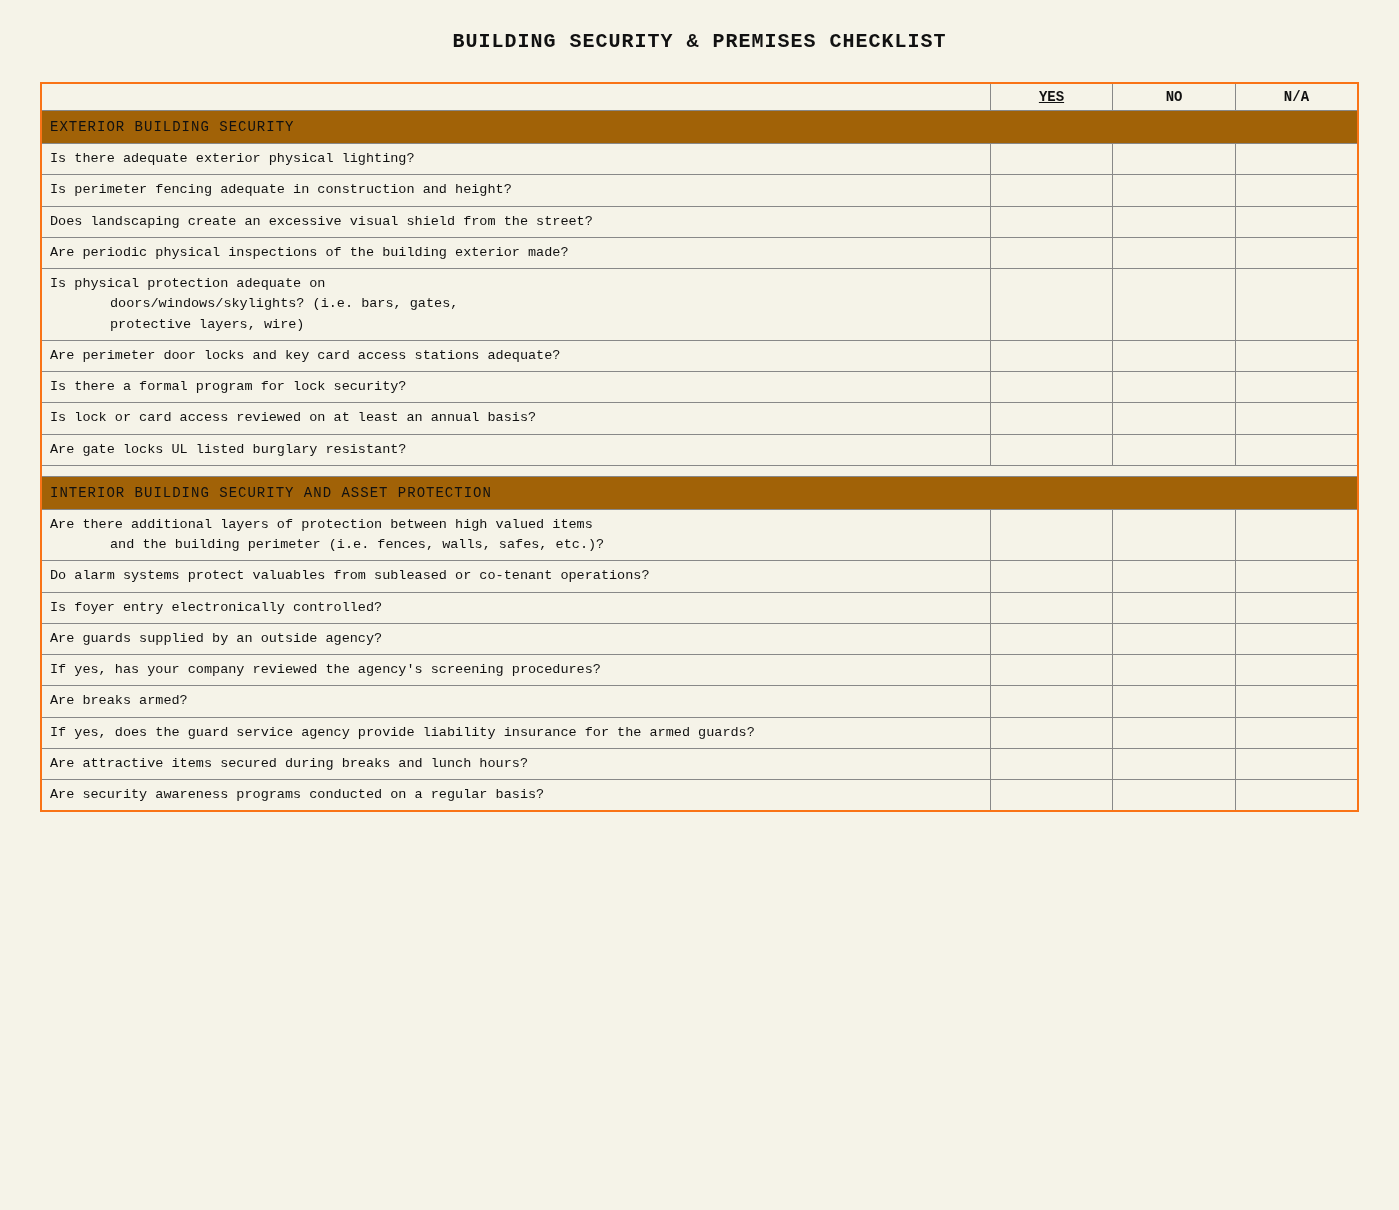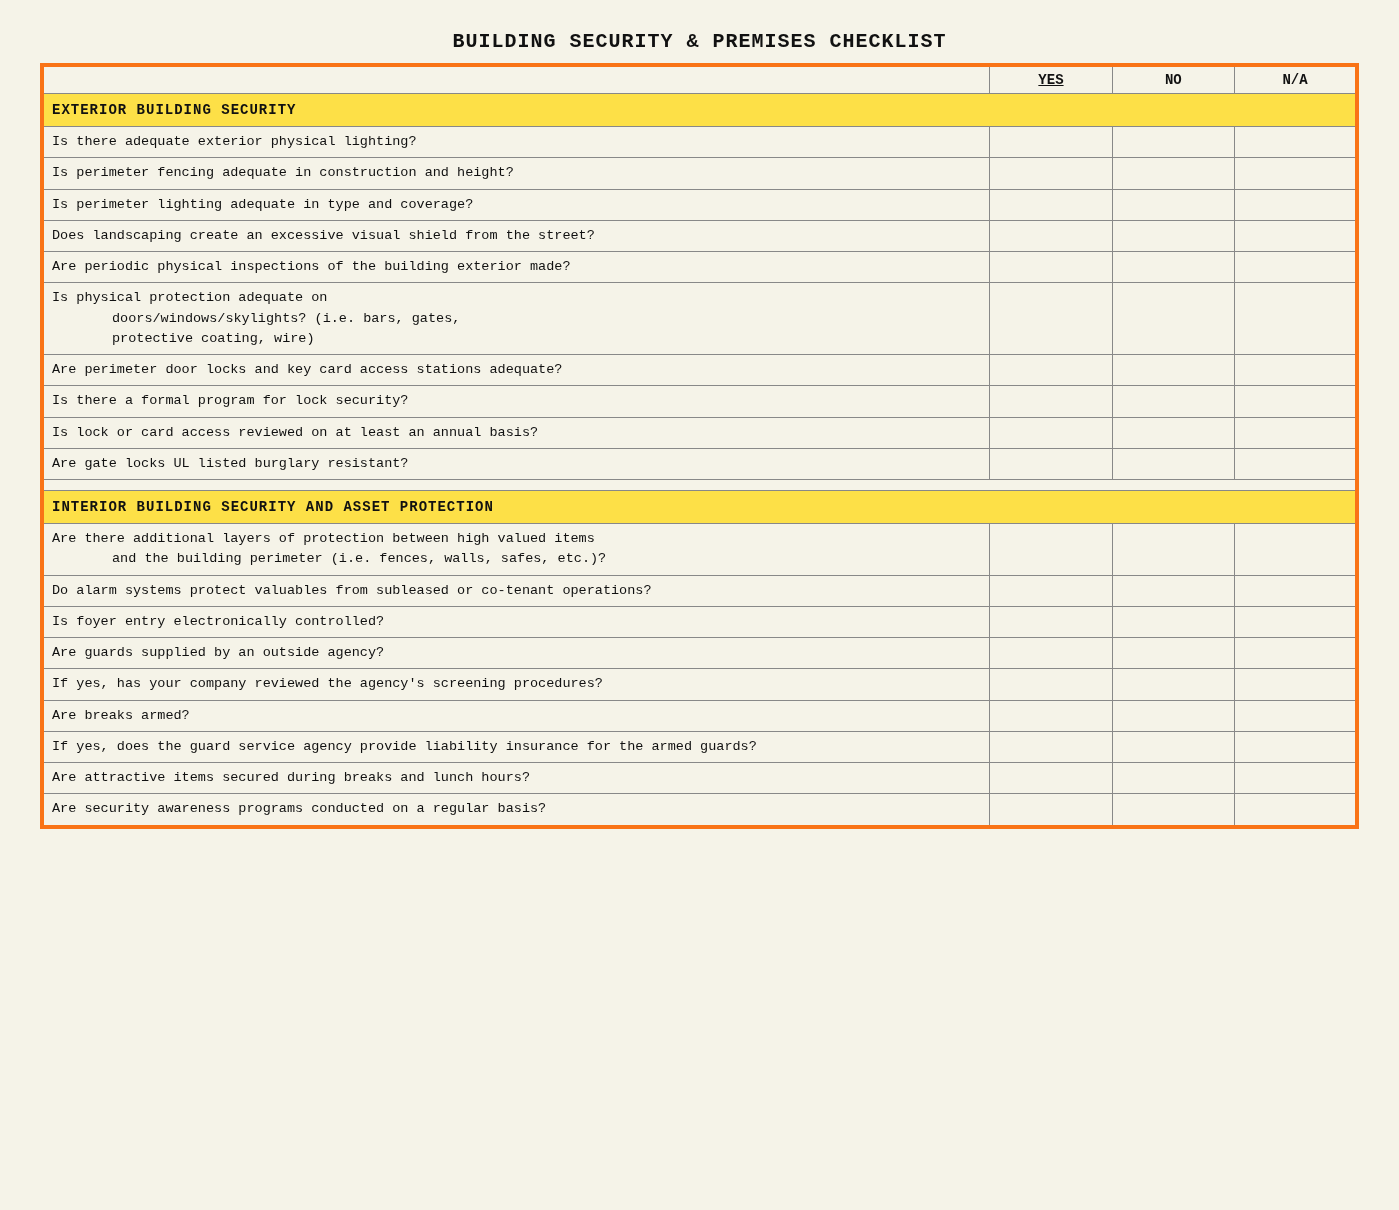--- a/index.html
+++ b/index.html
@@ -8,27 +8,27 @@
       font-family: 'Courier New', Courier, monospace;
       font-size: 14px;
       color: #111;
       padding: 30px 40px;
     }
     h1 {
       text-align: center;
       font-size: 20px;
       font-weight: bold;
       letter-spacing: 1px;
-      margin-bottom: 10px;
+      margin-bottom: 29px;
       font-family: 'Courier New', Courier, monospace;
     }
     table {
       width: 100%;
       border-collapse: collapse;
-      border: 4px solid #f97316;
+      border: 2px solid #f97316;
     }
     th, td {
       border: 1px solid #888;
       padding: 5px 8px;
       vertical-align: middle;
     }
     th {
       text-align: center;
       font-weight: bold;
       font-size: 14px;
@@ -40,24 +40,24 @@
     td.question-col {
       width: 72%;
       font-size: 13.5px;
       line-height: 1.5;
     }
     td.check-col {
       width: 9.3%;
       text-align: center;
     }
     tr.section-header td {
-      font-weight: bold;
+      font-weight: normal;
       font-size: 14px;
       letter-spacing: 1px;
-      background: #fde047;
+      background: #a16207;
       padding: 8px 8px;
     }
     tr.spacer td {
       height: 10px;
       background: #f5f3e8;
       border-left: 1px solid #888;
       border-right: 1px solid #888;
     }
     .indent {
       padding-left: 60px;
@@ -87,39 +87,33 @@
         <td class="check-col"></td>
         <td class="check-col"></td>
       </tr>
       <tr>
         <td class="question-col">Is perimeter fencing adequate  in construction and height?</td>
         <td class="check-col"></td>
         <td class="check-col"></td>
         <td class="check-col"></td>
       </tr>
       <tr>
-        <td class="question-col">Is perimeter lighting adequate  in type and coverage?</td>
-        <td class="check-col"></td>
-        <td class="check-col"></td>
-        <td class="check-col"></td>
-      </tr>
-      <tr>
         <td class="question-col">Does landscaping create  an excessive visual shield from the street?</td>
         <td class="check-col"></td>
         <td class="check-col"></td>
         <td class="check-col"></td>
       </tr>
       <tr>
         <td class="question-col">Are periodic physical inspections  of the building exterior  made?</td>
         <td class="check-col"></td>
         <td class="check-col"></td>
         <td class="check-col"></td>
       </tr>
       <tr>
-        <td class="question-col">Is physical protection adequate  on<br><span class="indent">doors/windows/skylights?  (i.e. bars, gates,</span><br><span class="indent">protective coating, wire)</span></td>
+        <td class="question-col">Is physical protection adequate  on<br><span class="indent">doors/windows/skylights?  (i.e. bars, gates,</span><br><span class="indent">protective layers, wire)</span></td>
         <td class="check-col"></td>
         <td class="check-col"></td>
         <td class="check-col"></td>
       </tr>
       <tr>
         <td class="question-col">Are perimeter door locks and key card access stations adequate?</td>
         <td class="check-col"></td>
         <td class="check-col"></td>
         <td class="check-col"></td>
       </tr>

